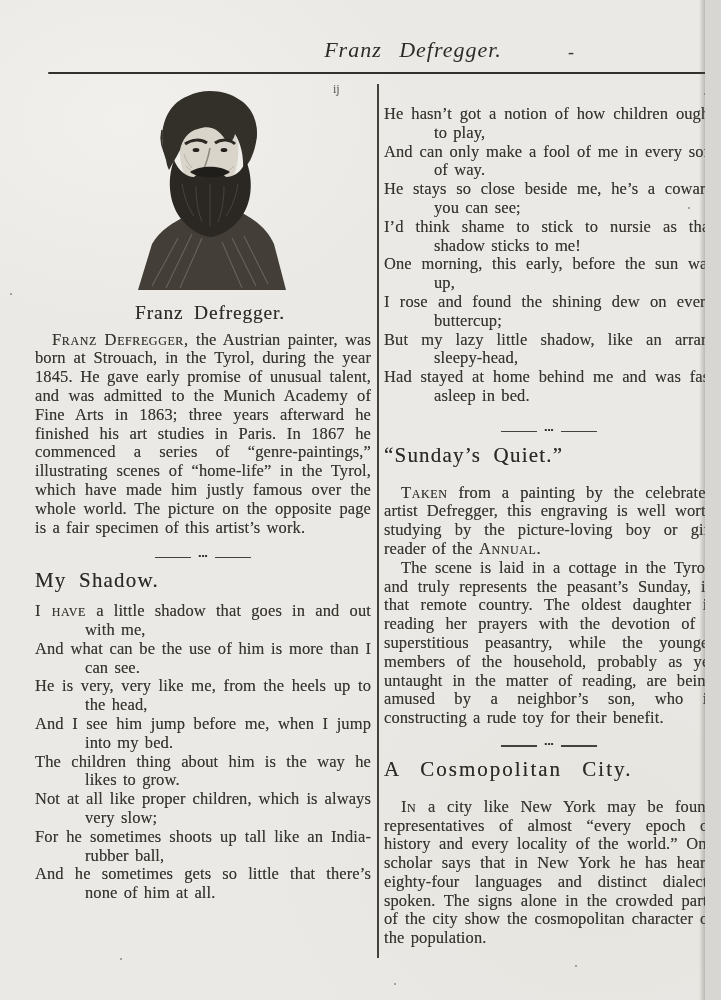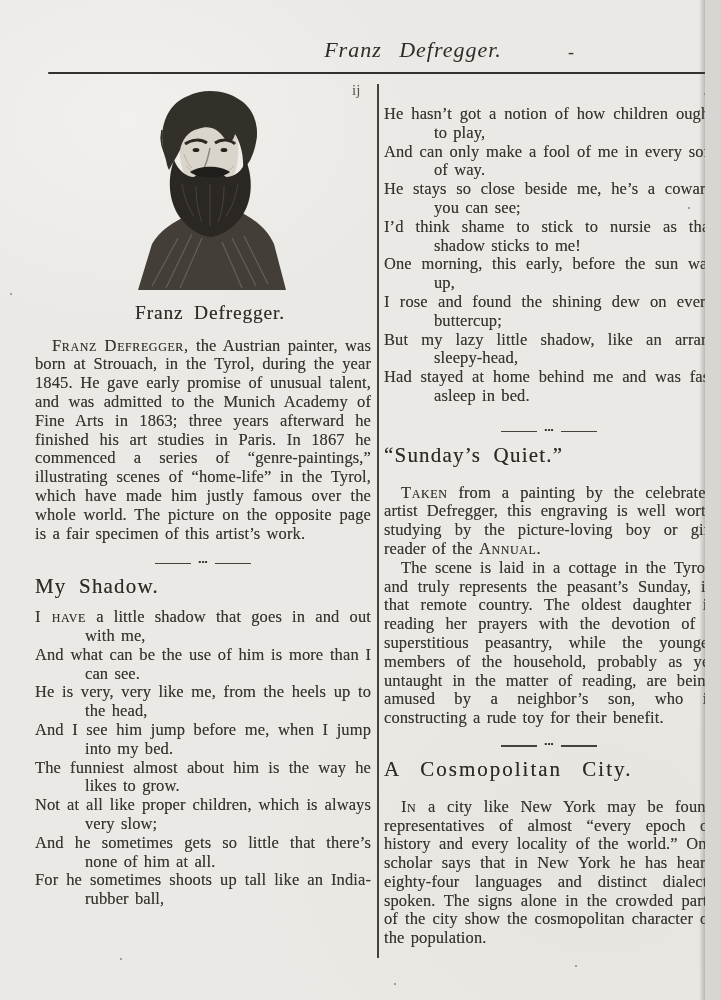--- a/index.html
+++ b/index.html
@@ -16,37 +16,37 @@
     position:absolute; top:0; right:0; width:6px; height:100%;
     background:linear-gradient(to right, rgba(80,78,72,0) 0%, rgba(80,78,72,0.30) 100%);
   }
   .edge-line { position:absolute; top:0; left:715px; width:1px; height:400px; background:rgba(70,68,62,0.45); }
 
   .running-header {
     position:absolute; top:37px; left:258px; width:310px; text-align:center;
     font-style:italic; font-size:22px; letter-spacing:1px; word-spacing:11px; color:#2e2c28;
   }
   .stray-dash { position:absolute; top:42px; left:568px; font-style:italic; font-size:18px; color:#3a3832; }
-  .squiggle { position:absolute; top:82px; left:352px; font-size:15px; color:#56534c; }
+  .squiggle { position:absolute; top:82px; left:333px; font-size:12px; color:#56534c; }
   .header-rule { position:absolute; top:72px; left:48px; width:659px; height:2px; background:#33312d; border-radius:1px; }
 
   .col {
     position:absolute; top:84px; font-size:16.5px; line-height:18.8px;
     text-align:justify; letter-spacing:0.1px; word-spacing:2px; color:#38352f;
     text-shadow:0 0 0.4px rgba(56,53,47,0.55);
   }
   .col-left  { left:35px;  width:336px; }
   .col-right { left:384px; width:330px; }
   .divider-v { position:absolute; left:377px; top:84px; width:2px; height:874px; background:#45423c; }
 
   figure.portrait { margin:4px 0 0 0; text-align:center; transform:translateX(7px); }
   .caption { margin-top:9px; font-size:19.5px; letter-spacing:0.8px; word-spacing:5px; text-align:center; color:#2e2c28; }
 
   .para { margin:0; text-indent:17px; }
-  .bio  { margin-top:14px; }
+  .bio  { margin-top:8px; }
 
   .ornament { display:flex; align-items:center; justify-content:center; gap:7px; margin:15px 0 4px 0; height:10px; }
   .orn-line { display:block; width:36px; height:1.4px; background:#45423c; }
   .orn-dots { font-size:9px; line-height:1; letter-spacing:0; color:#2e2b26; transform:translateY(-1px); }
 
   .col-heading {
     margin:9px 0 0 0; font-size:21px; font-weight:normal; text-align:left;
     letter-spacing:1.2px; word-spacing:6px; color:#2c2a26;
   }
   .col-heading.wide { word-spacing:13px; letter-spacing:2px; }
@@ -136,24 +136,24 @@
       <span class="orn-line"></span>
     </div>
 
     <h2 class="col-heading">My Shadow.</h2>
 
     <div class="poem">
       <div class="poem-line"><span class="sc">I have</span><span> a little shadow that goes in and out with me,</span></div>
       <div class="poem-line"><span class="sc"></span><span>And what can be the use of him is more than I can see.</span></div>
       <div class="poem-line"><span class="sc"></span><span>He is very, very like me, from the heels up to the head,</span></div>
       <div class="poem-line"><span class="sc"></span><span>And I see him jump before me, when I jump into my bed.</span></div>
-      <div class="poem-line"><span class="sc"></span><span>The funniest almost about him is the way he likes to grow.</span></div>
+      <div class="poem-line"><span class="sc"></span><span>The children thing about him is the way he likes to grow.</span></div>
       <div class="poem-line"><span class="sc"></span><span>Not at all like proper children, which is always very slow;</span></div>
+      <div class="poem-line"><span class="sc"></span><span>For he sometimes shoots up tall like an India-rubber ball,</span></div>
       <div class="poem-line"><span class="sc"></span><span>And he sometimes gets so little that there’s none of him at all.</span></div>
-      <div class="poem-line"><span class="sc"></span><span>For he sometimes shoots up tall like an India-rubber ball,</span></div>
     </div>
   </div>
 
   <div class="divider-v"></div>
 
   <div class="col col-right">
 
     <div class="poem poem-top">
       <div class="poem-line"><span class="sc"></span><span>He hasn’t got a notion of how children ought to play,</span></div>
       <div class="poem-line"><span class="sc"></span><span>And can only make a fool of me in every sort of way.</span></div>

